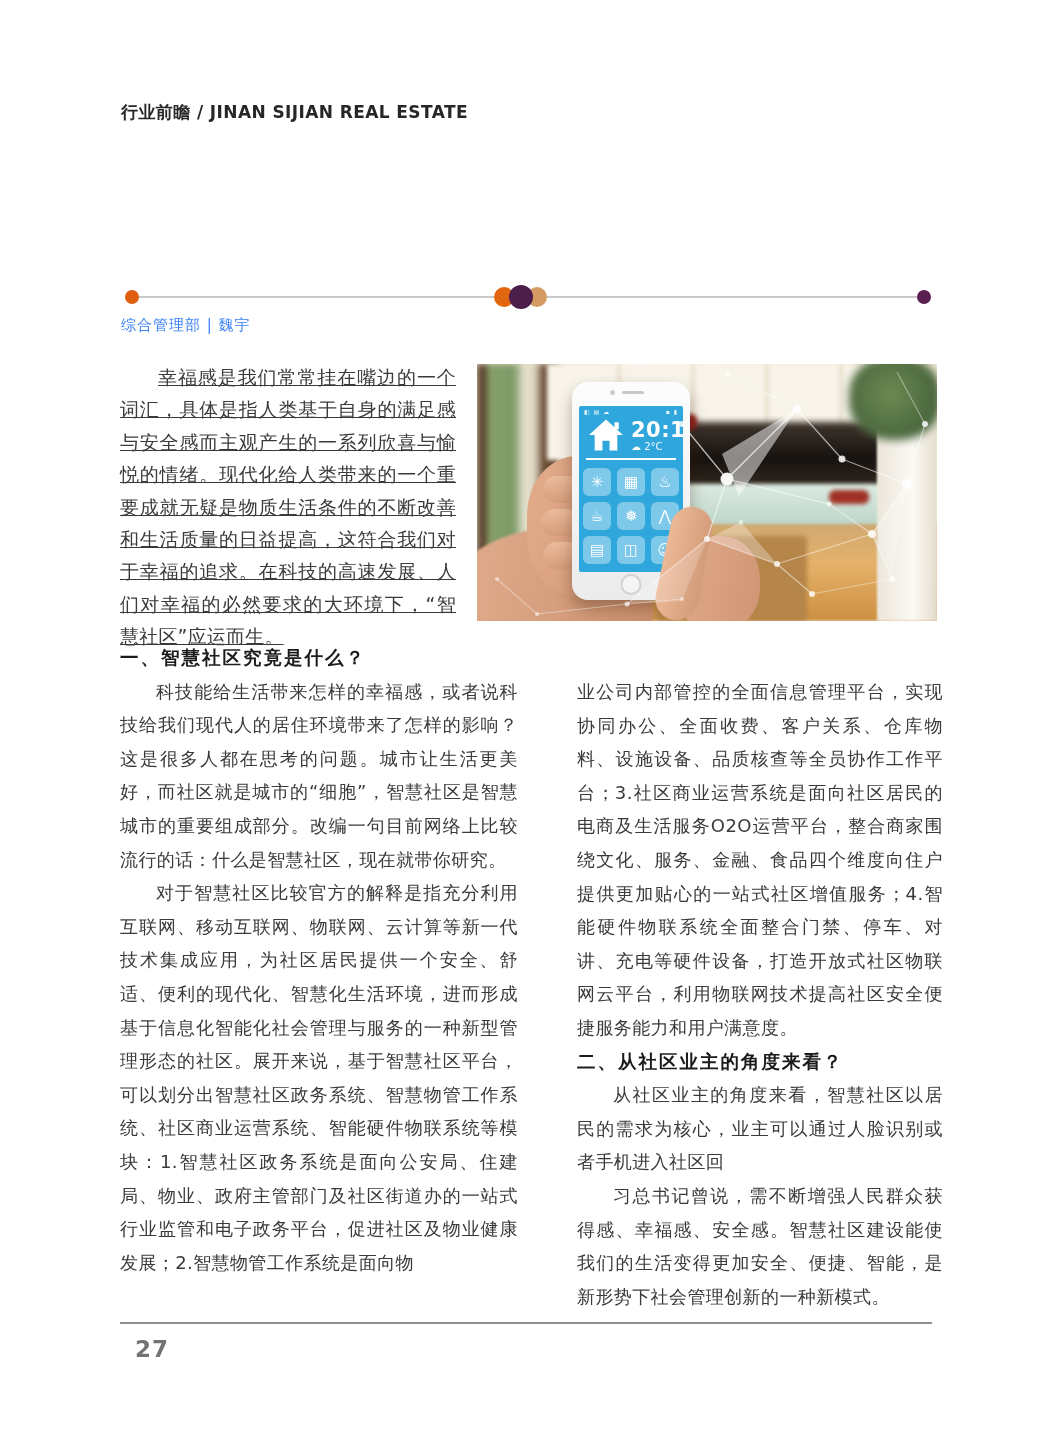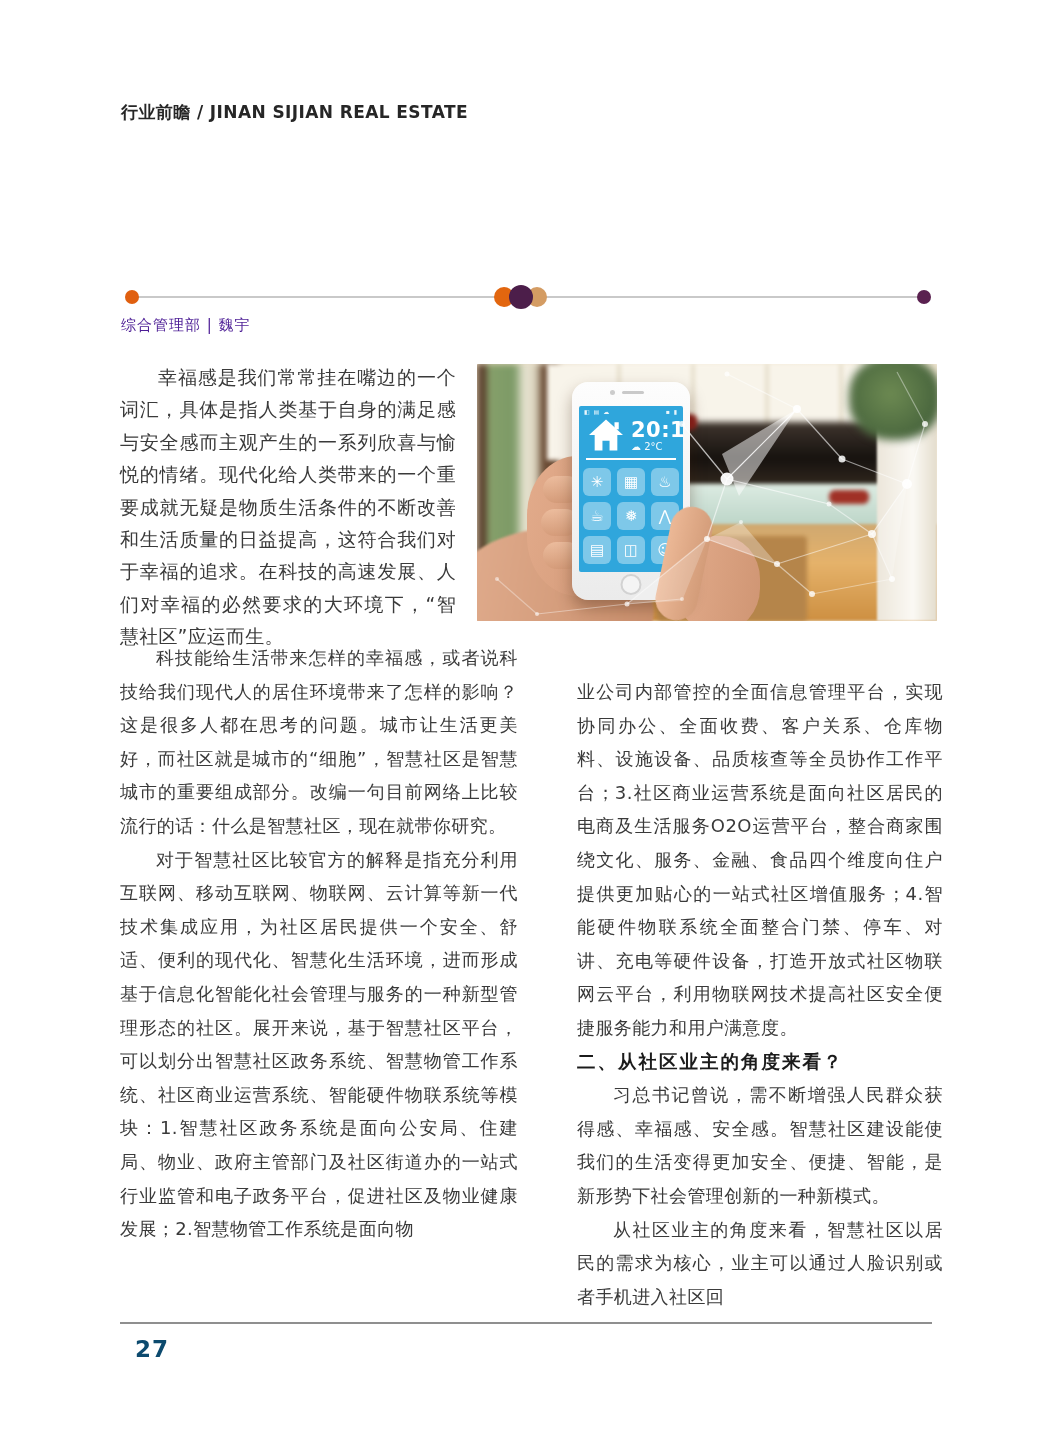--- a/index.html
+++ b/index.html
@@ -14,34 +14,34 @@
          font-size:32px;font-weight:bold;color:#141414;letter-spacing:0.5px;white-space:nowrap;}
 
   .rule{position:absolute;left:131px;top:296px;width:794px;height:2px;background:#c9c9c9;}
   .dot{position:absolute;border-radius:50%;}
   .dot-left{left:125px;top:290px;width:14px;height:14px;background:#e05f0f;z-index:3;}
   .dot-tan{left:527px;top:287px;width:20px;height:20px;background:#d49c63;z-index:2;}
   .dot-orange{left:494px;top:287px;width:20px;height:20px;background:#e2660f;z-index:3;}
   .dot-purple{left:509px;top:285px;width:24px;height:24px;background:#4c1e4a;z-index:4;}
   .dot-right{left:917px;top:290px;width:14px;height:14px;background:#5a2150;z-index:3;}
 
-  .byline{position:absolute;left:121px;top:316px;font-size:15px;color:#4c1d95;letter-spacing:1px;}
+  .byline{position:absolute;left:121px;top:316px;font-size:15px;color:#3b82f6;letter-spacing:1px;}
 
   .col{position:absolute;text-align:justify;text-justify:inter-ideograph;color:#3a3a3a;}
   .col p{margin:0;}
   .col p.indent{text-indent:2em;}
   .col h3{margin:0;font-size:18.5px;font-weight:bold;color:#1b1b1b;letter-spacing:2px;line-height:33.6px;}
 
-  .intro{left:120px;top:361px;width:336px;font-size:19px;line-height:32.4px;letter-spacing:0.2px;}
+  .intro{left:120px;top:361px;width:336px;font-size:19px;line-height:32.4px;letter-spacing:0.2px;text-decoration:underline;}
   .left-col{left:120px;top:641px;width:398px;font-size:18px;line-height:33.6px;letter-spacing:0.4px;}
   .right-col{left:577px;top:675px;width:366px;font-size:18px;line-height:33.6px;letter-spacing:0.4px;}
 
   .footer-rule{position:absolute;left:120px;top:1322px;width:812px;height:2px;background:#8f8f8f;}
   .page-num{position:absolute;left:135px;top:1336px;font-size:23px;font-weight:600;
-            color:#0c4a6e;letter-spacing:1px;}
+            color:#737373;letter-spacing:1px;}
 
   
   .photo{position:absolute;left:477px;top:364px;width:460px;height:257px;overflow:hidden;
          background:#efe6d4;border-radius:1px;}
   .photo .layer{position:absolute;}
   .k-wall{inset:0;background:linear-gradient(105deg,#e2d3ba 0%,#f6f0e4 30%,#f4ecdb 55%,#f0e5d0 100%);}
   .k-window{left:0;top:0;width:82px;height:232px;filter:blur(3px);
             background:linear-gradient(90deg,#5d4430 0%,#5d4430 12%,#87a06b 12%,#7c9a66 45%,#e9e5d3 58%,#d9d2bc 72%,#6b4c35 80%,#6b4c35 100%);}
   .k-sill{left:0;top:190px;width:120px;height:67px;filter:blur(3px);
           background:linear-gradient(180deg,#b17a43,#8a5526);}
@@ -238,27 +238,28 @@
         <circle cx="448" cy="60" r="3" opacity="0.8"></circle>
         <circle cx="250" cy="10" r="2.5" opacity="0.7"></circle>
         <circle cx="20" cy="215" r="2" opacity="0.5"></circle>
         <circle cx="205" cy="235" r="2" opacity="0.5"></circle>
         <circle cx="264" cy="158" r="2" opacity="0.6"></circle>
       </g>
     </svg>
   </div>
 
   <div class="col left-col">
+    <h3>一、智慧社区究竟是什么？</h3>
     <p class="indent">科技能给生活带来怎样的幸福感，或者说科技给我们现代人的居住环境带来了怎样的影响？这是很多人都在思考的问题。城市让生活更美好，而社区就是城市的“细胞”，智慧社区是智慧城市的重要组成部分。改编一句目前网络上比较流行的话：什么是智慧社区，现在就带你研究。</p>
     <p class="indent">对于智慧社区比较官方的解释是指充分利用互联网、移动互联网、物联网、云计算等新一代技术集成应用，为社区居民提供一个安全、舒适、便利的现代化、智慧化生活环境，进而形成基于信息化智能化社会管理与服务的一种新型管理形态的社区。展开来说，基于智慧社区平台，可以划分出智慧社区政务系统、智慧物管工作系统、社区商业运营系统、智能硬件物联系统等模块：1.智慧社区政务系统是面向公安局、住建局、物业、政府主管部门及社区街道办的一站式行业监管和电子政务平台，促进社区及物业健康发展；2.智慧物管工作系统是面向物</p>
   </div>
 
   <div class="col right-col">
     <p>业公司内部管控的全面信息管理平台，实现协同办公、全面收费、客户关系、仓库物料、设施设备、品质核查等全员协作工作平台；3.社区商业运营系统是面向社区居民的电商及生活服务O2O运营平台，整合商家围绕文化、服务、金融、食品四个维度向住户提供更加贴心的一站式社区增值服务；4.智能硬件物联系统全面整合门禁、停车、对讲、充电等硬件设备，打造开放式社区物联网云平台，利用物联网技术提高社区安全便捷服务能力和用户满意度。</p>
     <h3>二、从社区业主的角度来看？</h3>
+    <p class="indent">从社区业主的角度来看，智慧社区以居民的需求为核心，业主可以通过人脸识别或者手机进入社区回</p>
     <p class="indent">习总书记曾说，需不断增强人民群众获得感、幸福感、安全感。智慧社区建设能使我们的生活变得更加安全、便捷、智能，是新形势下社会管理创新的一种新模式。</p>
-    <p class="indent">从社区业主的角度来看，智慧社区以居民的需求为核心，业主可以通过人脸识别或者手机进入社区回</p>
   </div>
 
   <div class="footer-rule"></div>
   <div class="page-num">27</div>
 
 </div>
 
 </body></html>

